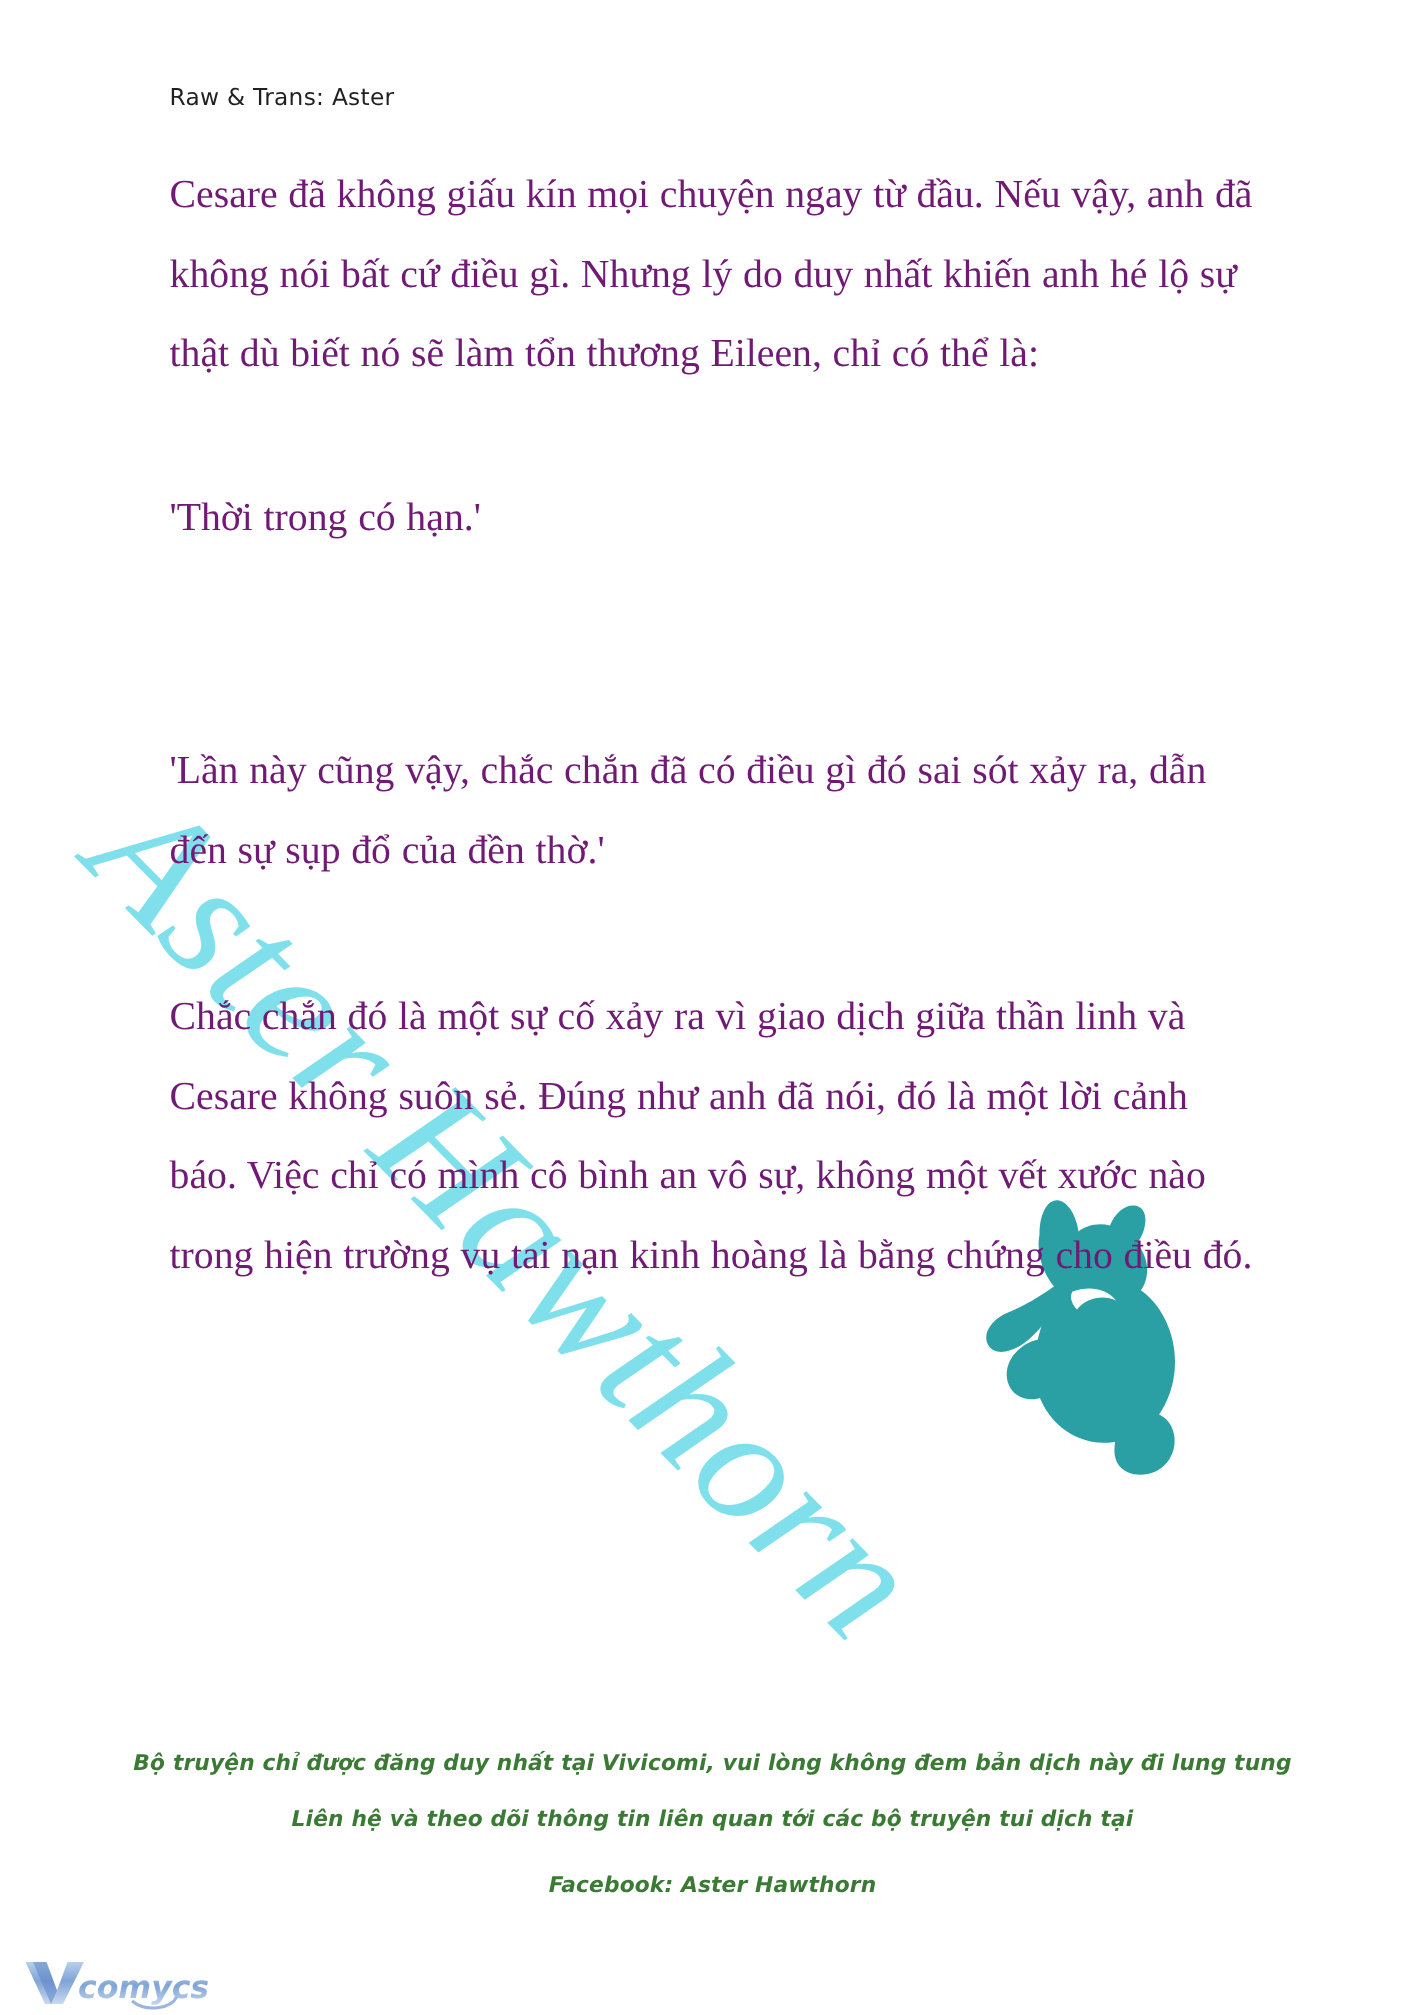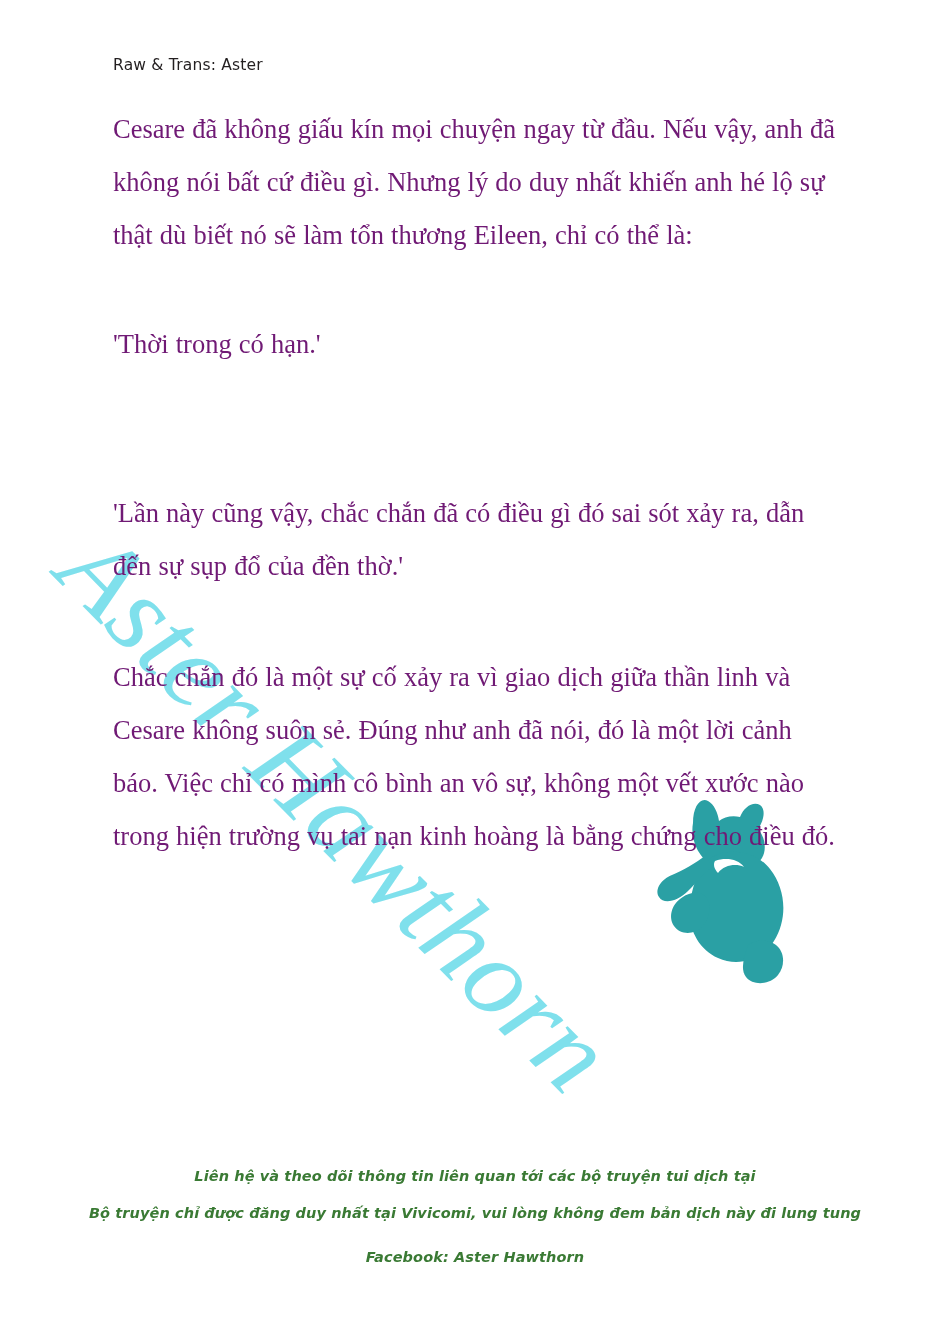--- a/index.html
+++ b/index.html
@@ -177,19 +177,39 @@
     <div class="gap-md"></div>
     <p class="para">'Thời trong có hạn.'</p>
     <div class="gap-lg"></div>
     <div class="gap-lg"></div>
     <p class="para">'Lần này cũng vậy, chắc chắn đã có điều gì đó sai sót xảy ra, dẫn đến sự sụp đổ của đền thờ.'</p>
     <div class="gap-lg"></div>
     <p class="para">Chắc chắn đó là một sự cố xảy ra vì giao dịch giữa thần linh và Cesare không suôn sẻ. Đúng như anh đã nói, đó là một lời cảnh báo. Việc chỉ có mình cô bình an vô sự, không một vết xước nào trong hiện trường vụ tai nạn kinh hoàng là bằng chứng cho điều đó.</p>
   </div>
 
   <div class="footer">
+    <p class="footer-line">Bộ truyện chỉ được đăng duy nhất tại Vivicomi, vui lòng không đem bản dịch này đi lung tung</p>
     <p class="footer-line">Liên hệ và theo dõi thông tin liên quan tới các bộ truyện tui dịch tại</p>
-    <p class="footer-line">Bộ truyện chỉ được đăng duy nhất tại Vivicomi, vui lòng không đem bản dịch này đi lung tung</p>
     <p class="footer-line">Facebook: Aster Hawthorn</p>
   </div>
 
+  <div class="logo">
+    <svg viewBox="0 0 136 40" width="136" height="40" aria-hidden="true">
+      <defs>
+        <linearGradient id="lg" x1="0" y1="0" x2="0" y2="1">
+          <stop offset="0%" stop-color="#b9cfee"></stop>
+          <stop offset="45%" stop-color="#7ea4d6"></stop>
+          <stop offset="100%" stop-color="#c9d9f0"></stop>
+        </linearGradient>
+      </defs>
+
+      <path d="M3 7 L17 7 L24 26 L31 7 L42 7 L28 35 L16 35 Z" fill="url(#lg)"></path>
+      <path d="M17 7 L24 26 L20 35 L8 7 Z" fill="#5d86c4" opacity="0.55"></path>
+
+      <g fill="url(#lg)" font-family="DejaVu Sans, sans-serif" font-size="21" font-weight="bold" font-style="italic">
+        <text x="38" y="31">comycs</text>
+      </g>
+
+      <path d="M74 33 C84 41, 100 38, 104 30" stroke="#9ab6e0" stroke-width="2" fill="none"></path>
+    </svg>
+  </div>
 
 </div>
 
 </body></html>

